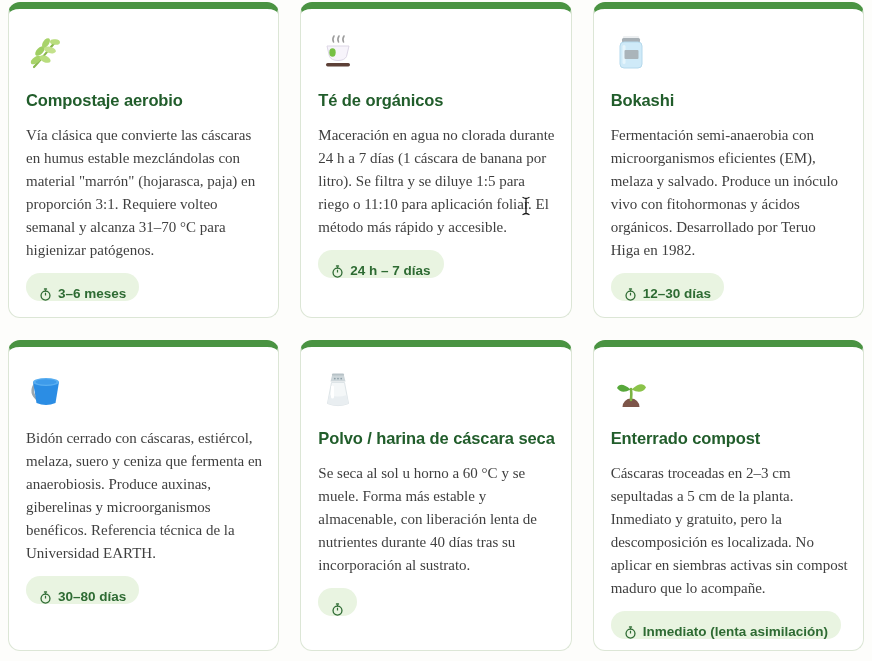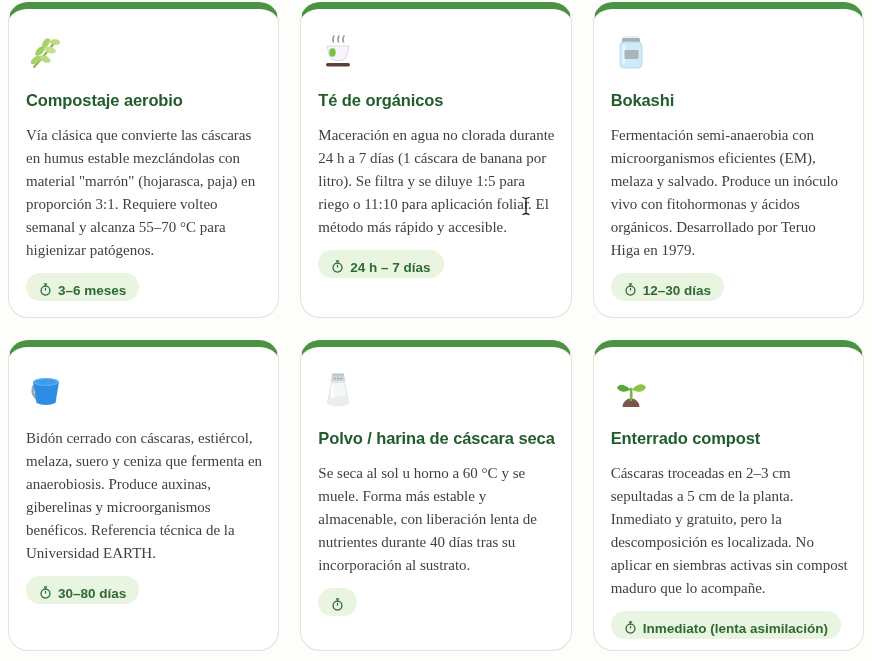--- a/index.html
+++ b/index.html
@@ -23,21 +23,21 @@
     display:grid;
     grid-template-columns:repeat(3,1fr);
     grid-template-rows:316px 311px;
     gap:22px 21px;
     padding:2px 8px 0 8px;
   }
   .card{
     background:var(--card-bg);
     border:1px solid var(--card-border);
     border-top:7px solid var(--accent-green);
-    border-radius:20px;
+    border-radius:12px;
     padding:24px 15px 14px 17px;
     overflow:hidden;
   }
   .icon-wrap{width:40px;height:40px;margin-bottom:16px;}
   .icon-wrap svg{display:block;}
   .card-title{
     font-size:16.5px;
     font-weight:bold;
     color:var(--title-green);
     line-height:22px;
@@ -45,25 +45,25 @@
   }
   .card-desc{
     margin-top:13px;
     font-family:"Liberation Serif","DejaVu Serif",serif;
     font-size:15px;
     line-height:23px;
     color:var(--body-text);
   }
   .badge{
     display:inline-flex;
-    align-items:flex-start;
+    align-items:flex-end;
     gap:6px;
     margin-top:11px;
     height:28px;
-    padding:10px 13px;
+    padding:0 13px;
     border-radius:999px;
     background:var(--badge-bg);
     color:var(--badge-text);
     font-size:13.5px;
     font-weight:bold;
     white-space:nowrap;
   }
   .badge svg{flex:0 0 auto;}
   .ibeam{
     position:absolute;
@@ -83,21 +83,21 @@
         <path d="M8 34 C14 28 20 20 30 8" stroke="#8ab84f" stroke-width="2.2" fill="none" stroke-linecap="round"></path>
         <ellipse cx="10" cy="27" rx="6" ry="3.2" fill="#a8d36a" transform="rotate(-35 10 27)"></ellipse>
         <ellipse cx="19" cy="26" rx="6" ry="3.2" fill="#b9dd7e" transform="rotate(25 19 26)"></ellipse>
         <ellipse cx="14" cy="18" rx="6" ry="3.2" fill="#9fce62" transform="rotate(-45 14 18)"></ellipse>
         <ellipse cx="24" cy="17" rx="6" ry="3.2" fill="#c3e18c" transform="rotate(15 24 17)"></ellipse>
         <ellipse cx="20" cy="10" rx="5.5" ry="3" fill="#a8d36a" transform="rotate(-55 20 10)"></ellipse>
         <ellipse cx="29" cy="9" rx="5" ry="2.8" fill="#b9dd7e" transform="rotate(5 29 9)"></ellipse>
       </svg>
     </div>
     <h3 class="card-title">Compostaje aerobio</h3>
-    <p class="card-desc">Vía clásica que convierte las cáscaras en humus estable mezclándolas con material "marrón" (hojarasca, paja) en proporción 3:1. Requiere volteo semanal y alcanza 55–70 °C para higienizar patógenos.</p>
+    <p class="card-desc">Vía clásica que convierte las cáscaras en humus estable mezclándolas con material "marrón" (hojarasca, paja) en proporción 3:1. Requiere volteo semanal y alcanza 31–70 °C para higienizar patógenos.</p>
     <span class="badge">
       <svg viewBox="0 0 14 14" width="13" height="13" aria-hidden="true">
         <rect x="5.2" y="0.3" width="3.6" height="1.6" rx="0.8" fill="currentColor"></rect>
         <line x1="7" y1="1.8" x2="7" y2="3.4" stroke="currentColor" stroke-width="1.4"></line>
         <circle cx="7" cy="8.2" r="4.8" fill="none" stroke="currentColor" stroke-width="1.4"></circle>
         <line x1="7" y1="8.2" x2="7" y2="5" stroke="currentColor" stroke-width="1.3"></line>
       </svg>
       <span>3–6 meses</span>
     </span>
   </article>
@@ -130,21 +130,21 @@
     <div class="icon-wrap">
       <svg viewBox="0 0 40 40" width="40" height="40" aria-hidden="true">
         <rect x="12" y="3" width="16" height="3" rx="1" fill="#eceff1"></rect>
         <rect x="11" y="5" width="18" height="4.5" rx="1.5" fill="#a7b0b6"></rect>
         <rect x="9" y="9" width="22" height="26" rx="4" fill="#cfeaf8" stroke="#b5d9ec" stroke-width="1"></rect>
         <rect x="11.5" y="12" width="3" height="19" rx="1.5" fill="#e6f5fc"></rect>
         <rect x="13.5" y="17" width="14" height="9" rx="1" fill="#aab4ba"></rect>
       </svg>
     </div>
     <h3 class="card-title">Bokashi</h3>
-    <p class="card-desc">Fermentación semi-anaerobia con microorganismos eficientes (EM), melaza y salvado. Produce un inóculo vivo con fitohormonas y ácidos orgánicos. Desarrollado por Teruo Higa en 1979.</p>
+    <p class="card-desc">Fermentación semi-anaerobia con microorganismos eficientes (EM), melaza y salvado. Produce un inóculo vivo con fitohormonas y ácidos orgánicos. Desarrollado por Teruo Higa en 1982.</p>
     <span class="badge">
       <svg viewBox="0 0 14 14" width="13" height="13" aria-hidden="true">
         <rect x="5.2" y="0.3" width="3.6" height="1.6" rx="0.8" fill="currentColor"></rect>
         <line x1="7" y1="1.8" x2="7" y2="3.4" stroke="currentColor" stroke-width="1.4"></line>
         <circle cx="7" cy="8.2" r="4.8" fill="none" stroke="currentColor" stroke-width="1.4"></circle>
         <line x1="7" y1="8.2" x2="7" y2="5" stroke="currentColor" stroke-width="1.3"></line>
       </svg>
       <span>12–30 días</span>
     </span>
   </article>

